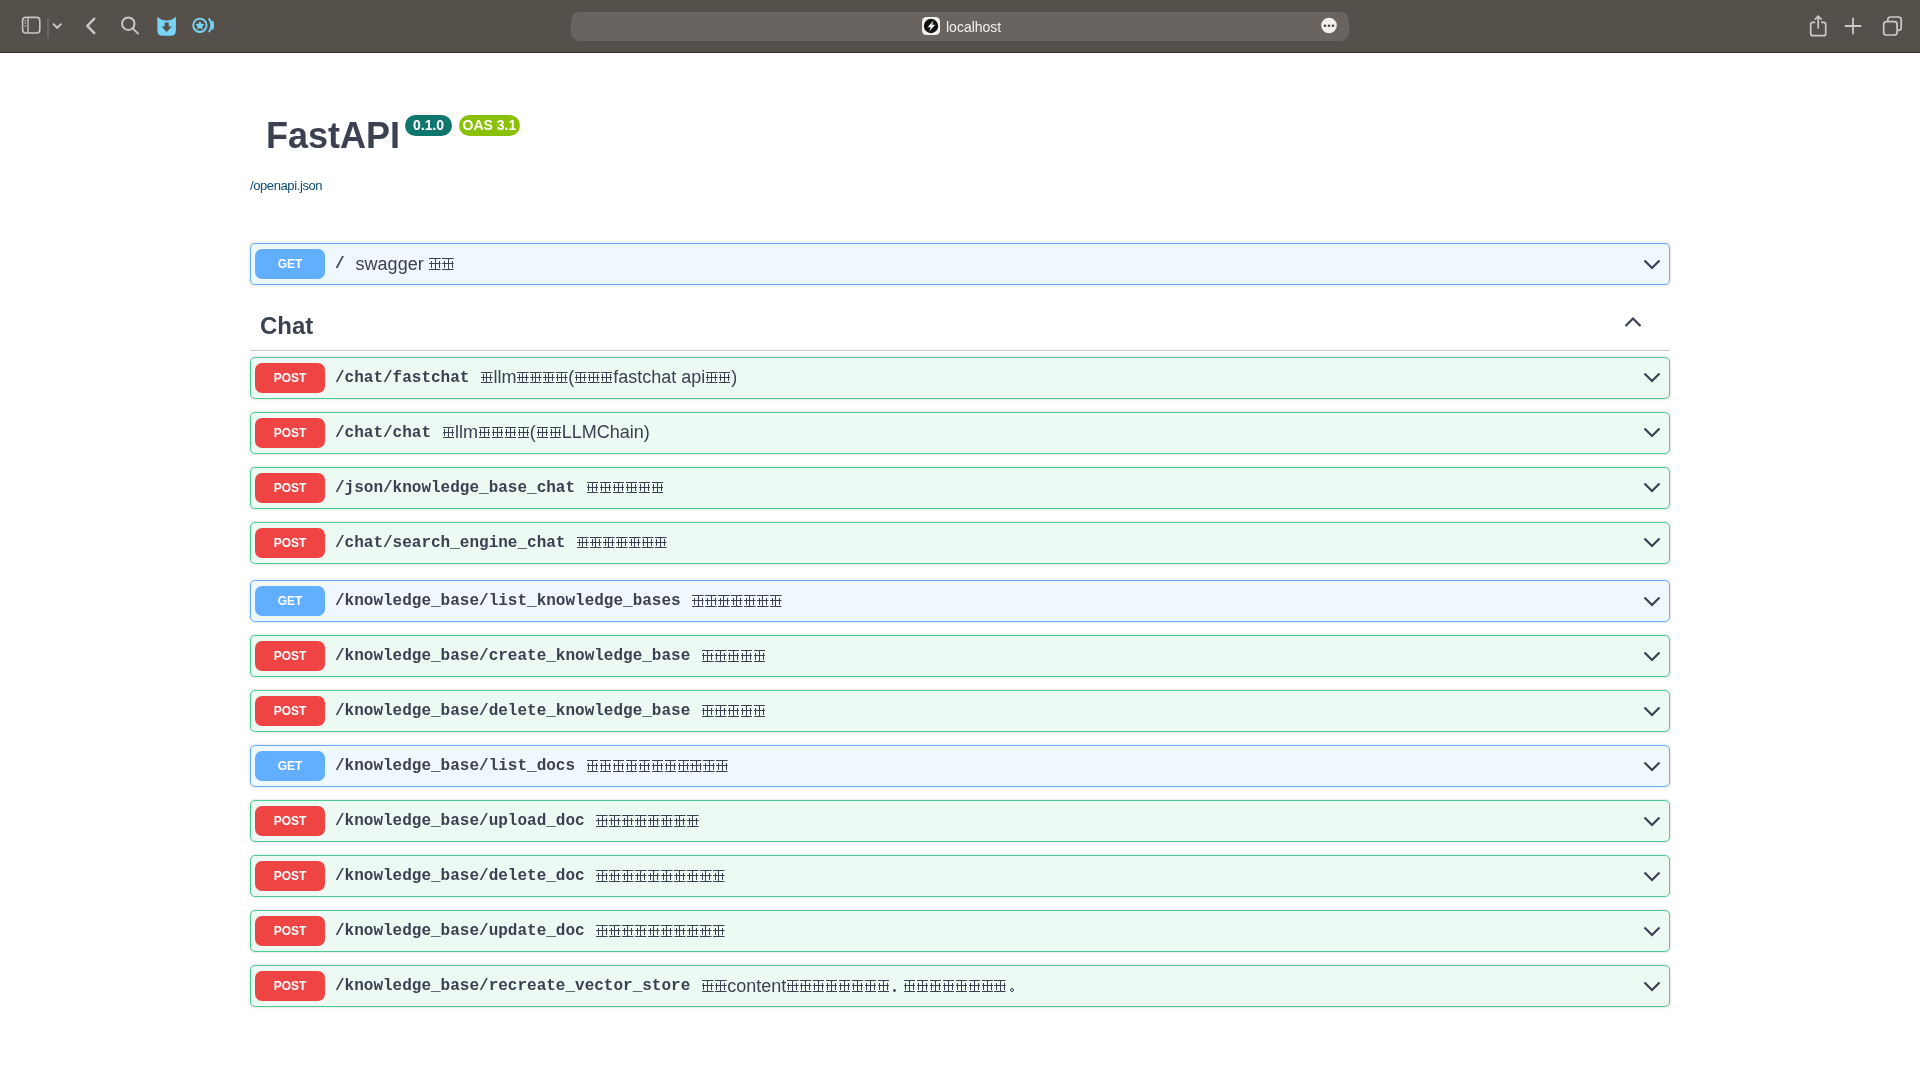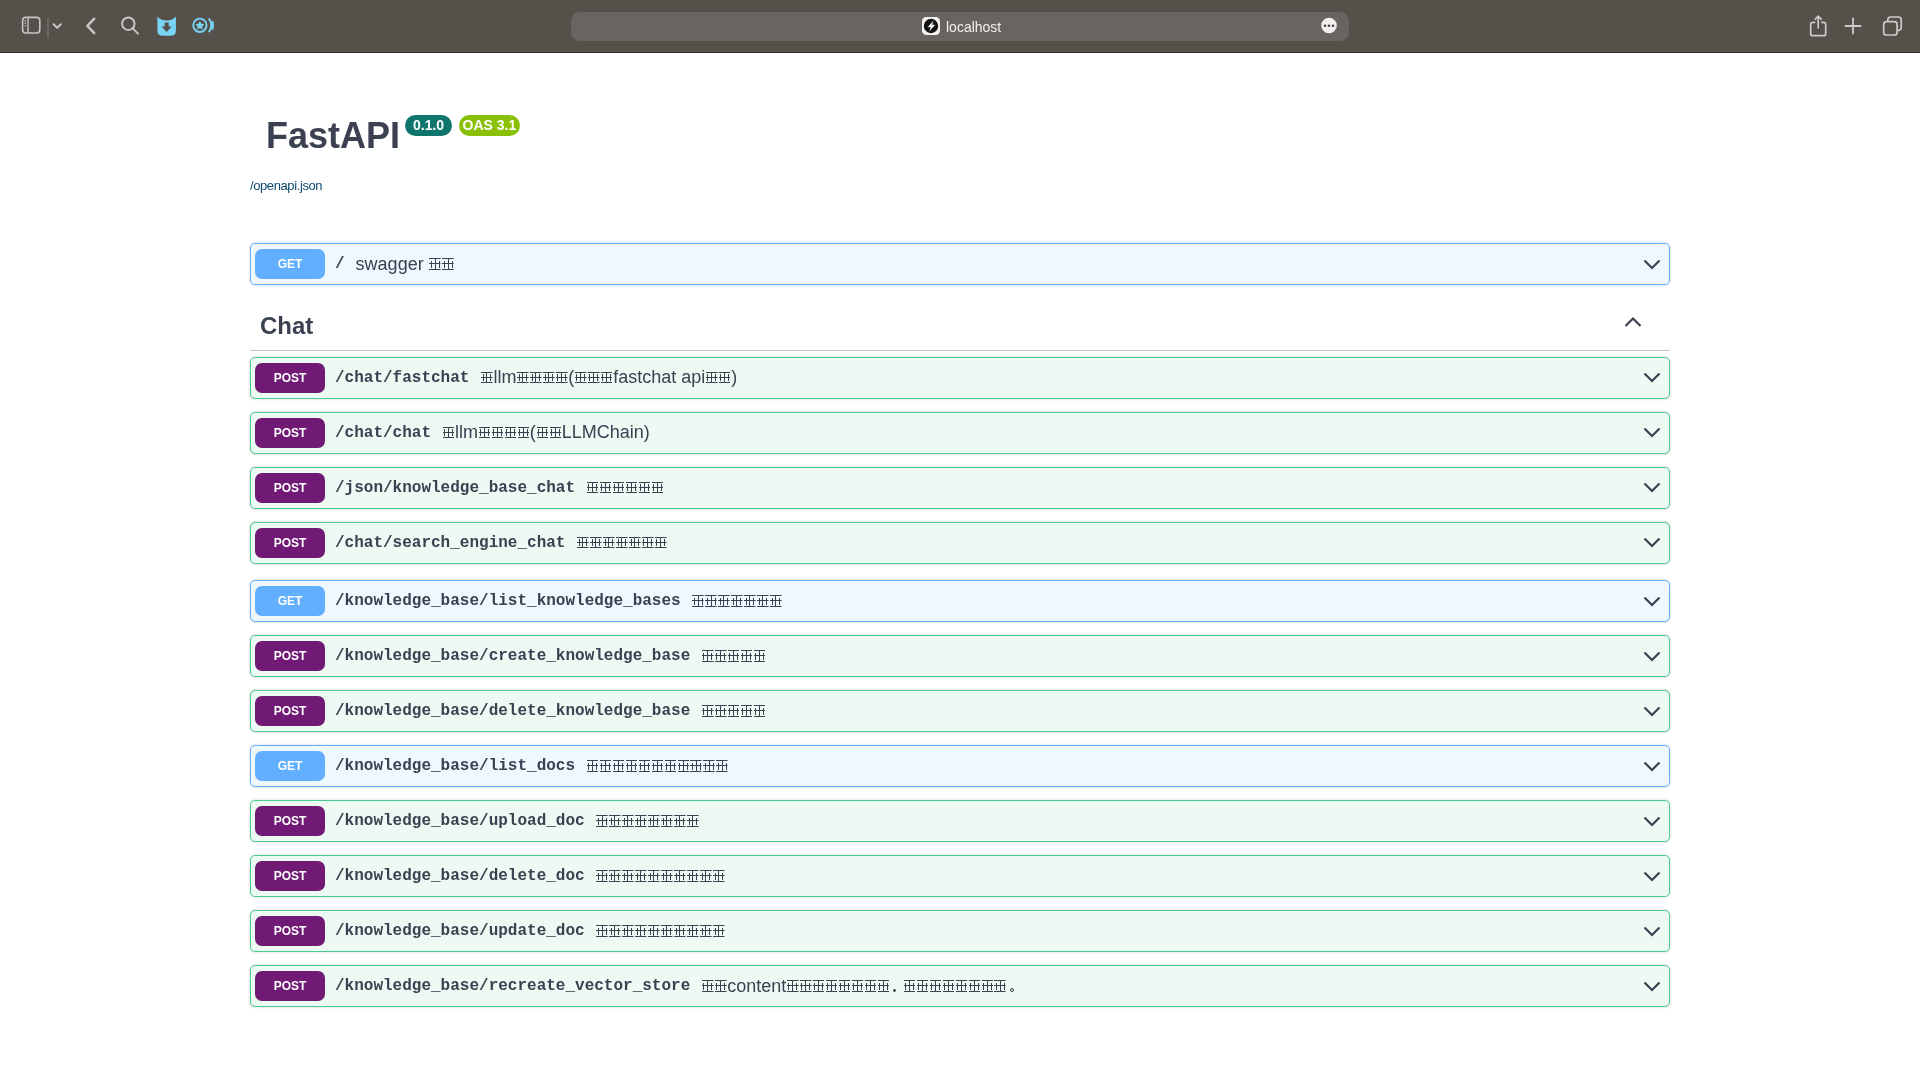--- a/index.html
+++ b/index.html
@@ -12,21 +12,21 @@
 .oasbadge{position:absolute;top:0;left:192.5px;height:21px;line-height:21px;border-radius:11px;background:#8ac007;color:#fff;font-size:14px;font-weight:bold;padding:0 4px;}
 .apilink{display:inline-block;margin-top:5px;font-size:13px;color:#0c4a6e;text-decoration:none;letter-spacing:-.4px;}
 .sec{margin-bottom:16.5px;}
 .sec h3{height:48px;box-sizing:content-box;border-bottom:1px solid #c5c7cc;display:flex;align-items:center;padding:0 28px 0 10px;font-size:24px;font-weight:bold;color:#3b4151;margin:0 0 6px 0;}
 .sec h3 svg{margin-left:auto;transform:translateY(-3.5px);}
 .op{height:42px;box-sizing:border-box;border:1px solid;border-radius:5px;display:flex;align-items:center;padding:0 8px 0 4px;margin:0 0 13px 0;box-shadow:0 0 3px rgba(0,0,0,.19);}
 .op.get{background:#eff7ff;border-color:#61affe;}
 .op.post{background:#edfaf4;border-color:#49cc90;}
 .m{width:70px;height:30px;border-radius:7px;color:#fff;font-weight:bold;font-size:12px;display:flex;align-items:center;justify-content:center;flex:none;}
 .get .m{background:#61affe;}
-.post .m{background:#701a75;}
+.post .m{background:#ef4444;}
 .p{font-family:"Liberation Mono",monospace;font-size:16px;font-weight:bold;color:#3b4151;margin-left:10px;white-space:pre;}
 .d{font-size:18px;color:#3b4151;margin-left:11px;white-space:pre;display:flex;align-items:center;}
 .op svg{margin-left:auto;flex:none;}
 .c{display:inline-block;width:11.6px;height:11.6px;margin:0 0.7px;vertical-align:-1px;background:
  linear-gradient(#3b4151,#3b4151) 0 0/11.6px 1.3px,
  linear-gradient(#3b4151,#3b4151) 0 5px/11.6px 1.3px,
  linear-gradient(#3b4151,#3b4151) 0 10.3px/11.6px 1.3px,
  linear-gradient(#3b4151,#3b4151) 5.2px 0/1.3px 11.6px,
  linear-gradient(#3b4151,#3b4151) 1.5px 2.5px/1px 7px,
  linear-gradient(#3b4151,#3b4151) 9.2px 2.5px/1px 7px;

